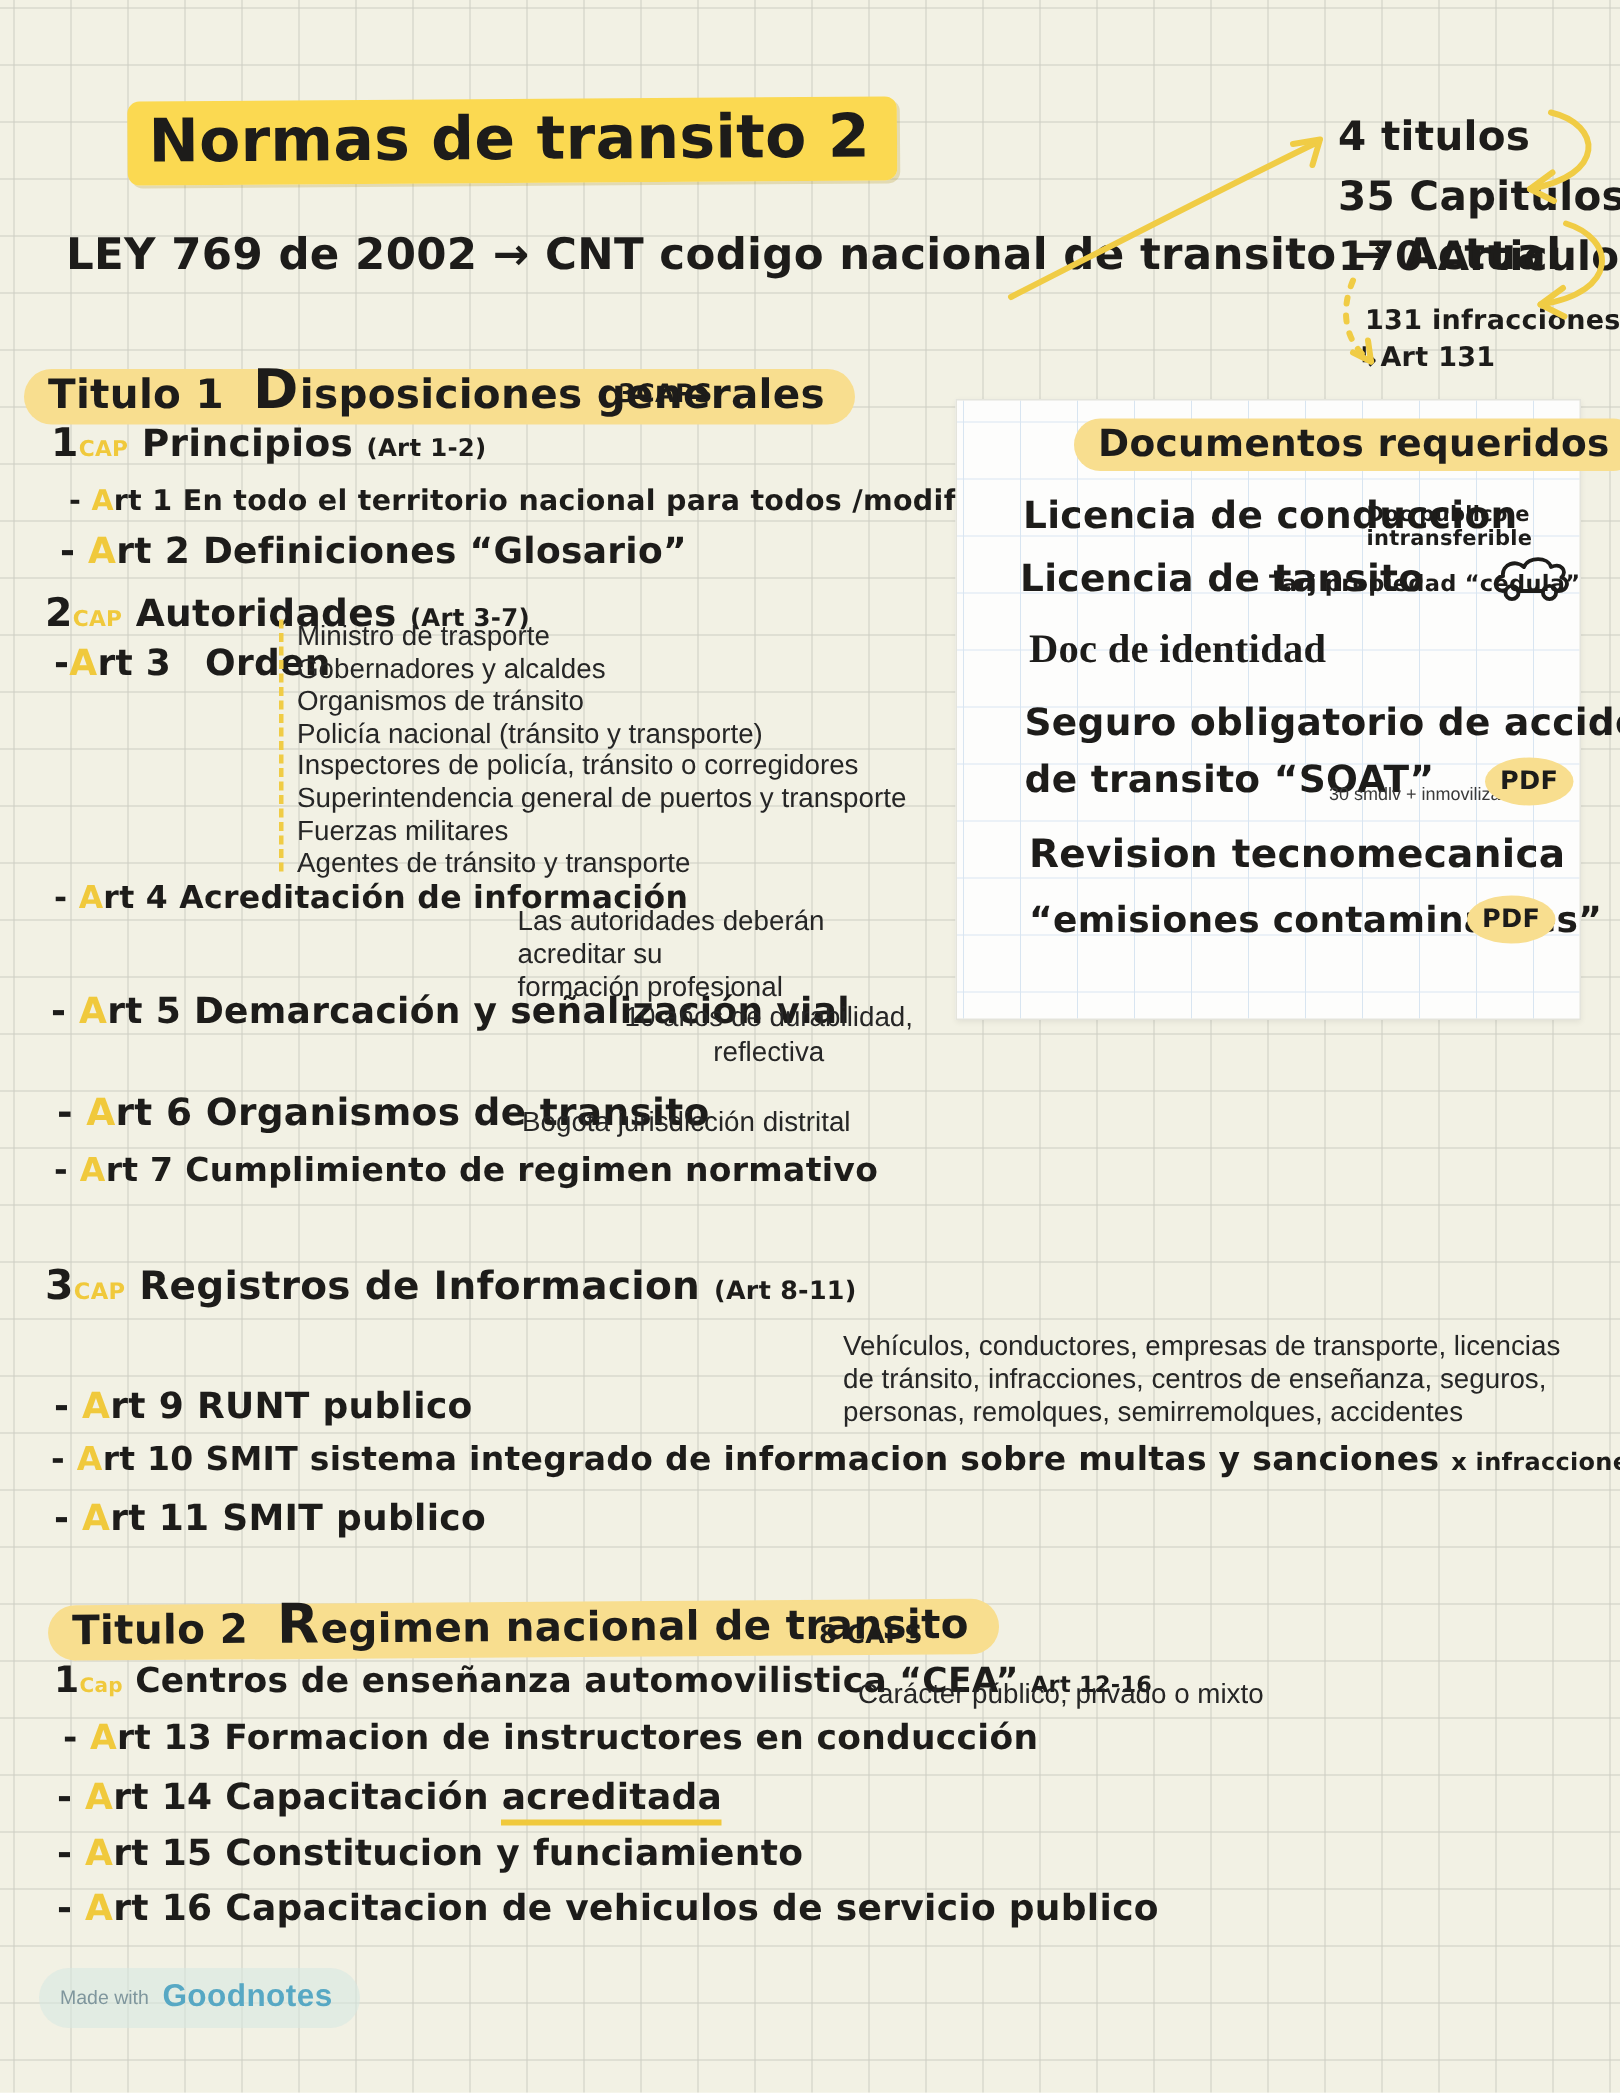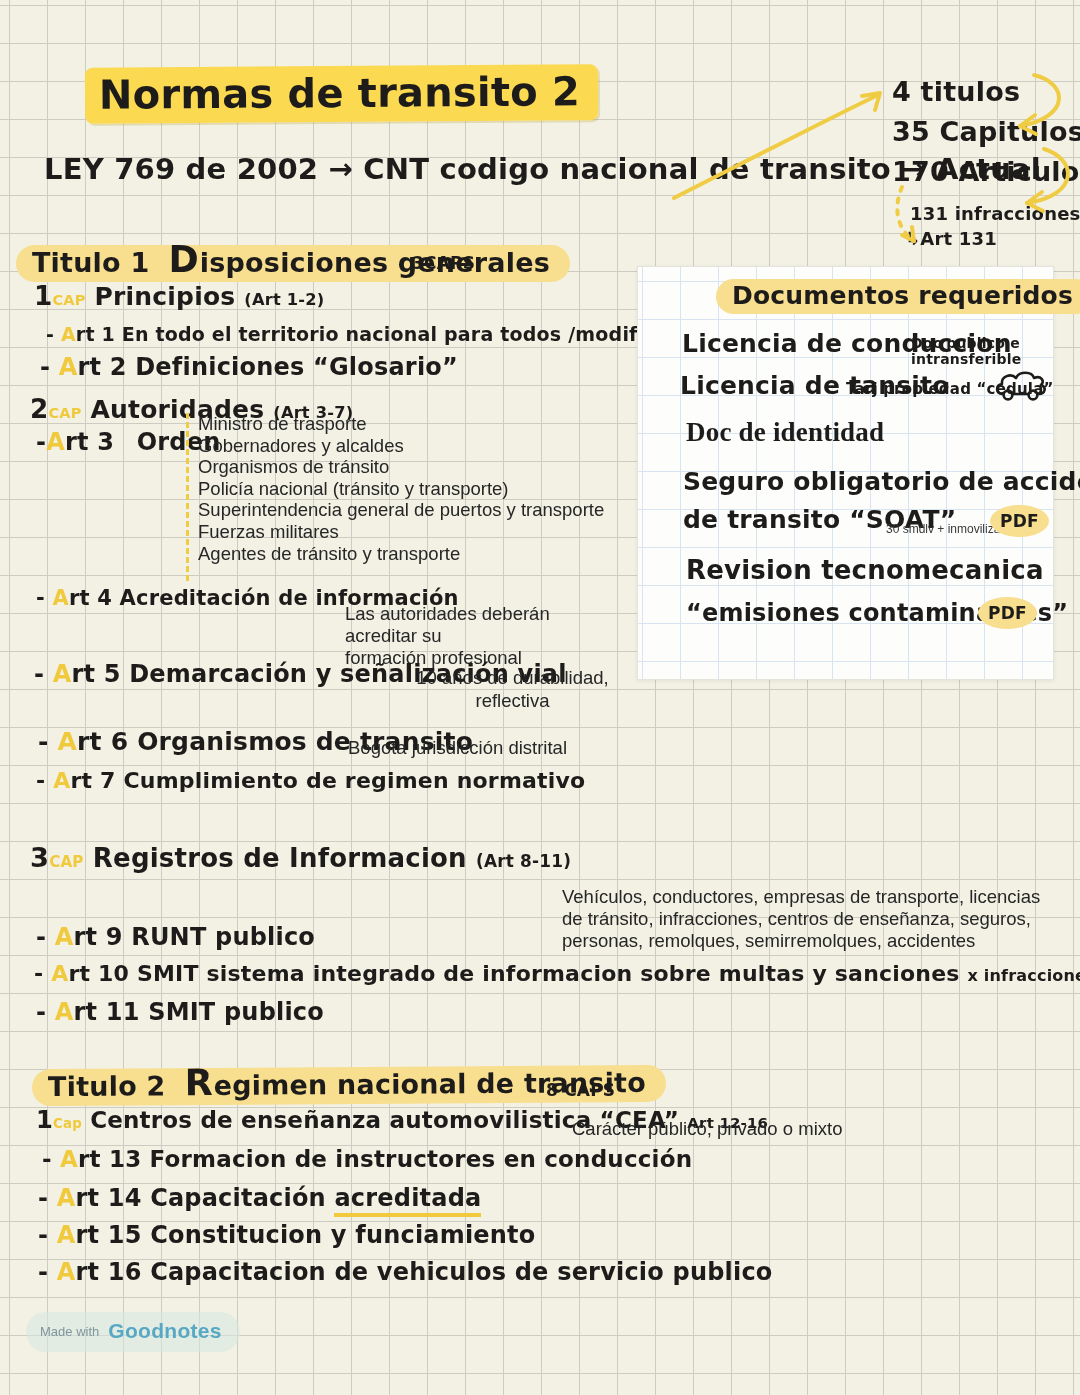--- a/index.html
+++ b/index.html
@@ -109,20 +109,21 @@
   <div class="abs hw" style="left:36px;top:428px;font-size:24px;">
     <span>-</span><span class="artlabel">Art 3</span>
     <span style="margin-left:14px;">Orden</span>
   </div>
   <div class="abs dash-line" style="left:186px;top:413px;height:168px;"></div>
   <div class="abs typed" style="left:198px;top:413px;font-size:18.5px;line-height:21.6px;">
     <div>Ministro de trasporte</div>
     <div>Gobernadores y alcaldes</div>
     <div>Organismos de tránsito</div>
     <div>Policía nacional (tránsito y transporte)</div>
+    <div>Inspectores de policía, tránsito o corregidores</div>
     <div>Superintendencia general de puertos y transporte</div>
     <div>Fuerzas militares</div>
     <div>Agentes de tránsito y transporte</div>
   </div>
 
   <div class="abs hw" style="left:36px;top:586px;font-size:21px;">
     <span>-</span>
     <span class="artlabel">Art 4</span>
     <span>Acreditación de información</span>
   </div>

